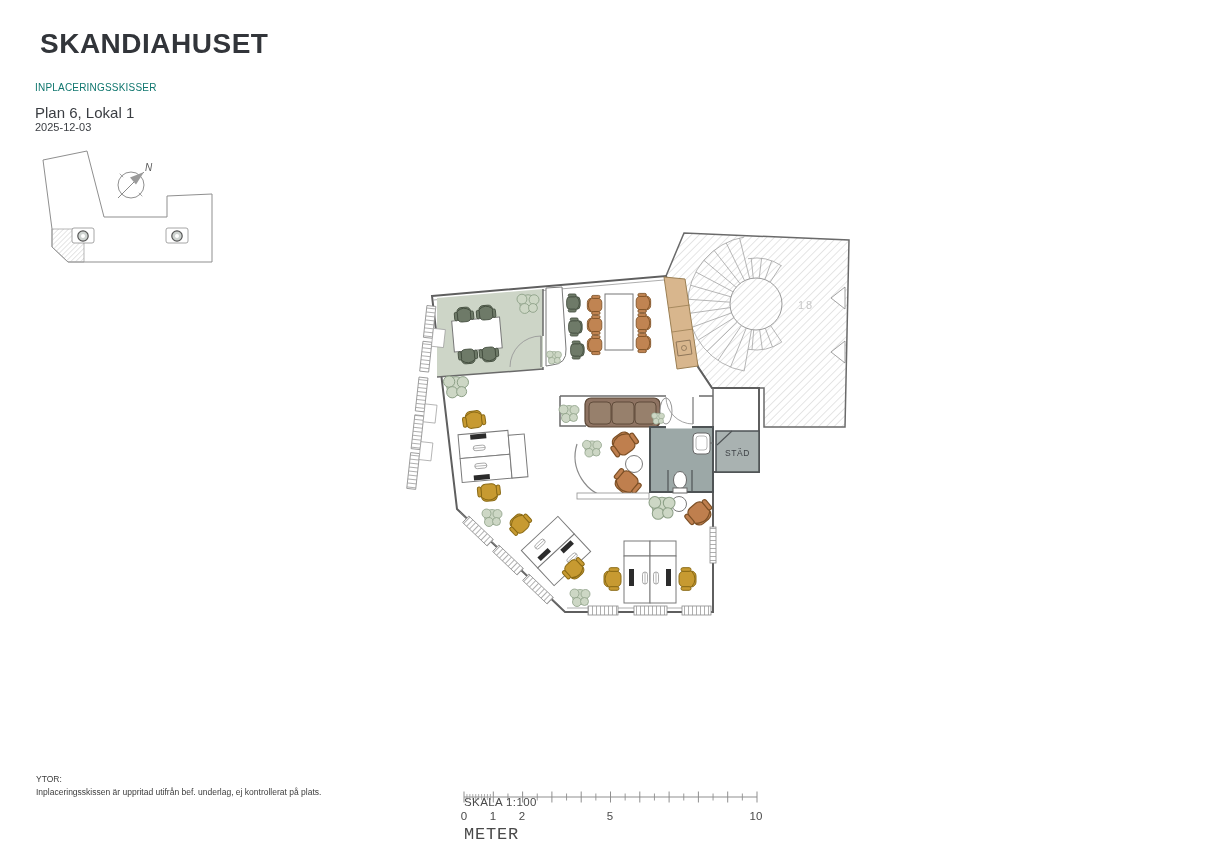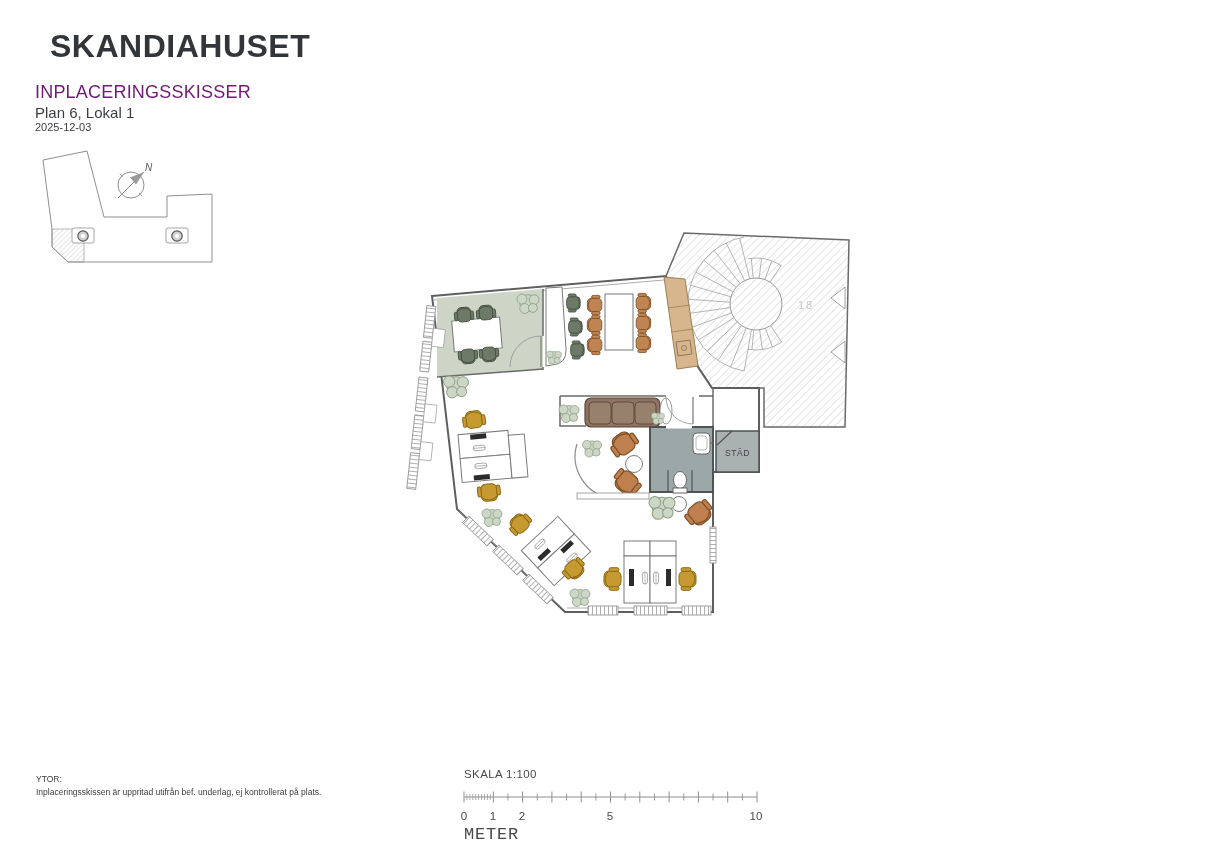--- a/index.html
+++ b/index.html
@@ -1,26 +1,26 @@
 <!DOCTYPE html>
 <html><head>
 <meta charset="utf-8">
 <style>
   html,body{margin:0;padding:0;background:#ffffff;}
   .page{position:relative;width:1220px;height:863px;background:#ffffff;
         font-family:"Liberation Sans",sans-serif;overflow:hidden;}
   .abs{position:absolute;white-space:nowrap;}
   .plan-svg{position:absolute;left:0;top:0;width:1220px;height:863px;}
-  .t-title{left:50px;top:28px;font-size:32px;font-weight:700;letter-spacing:.5px;color:#32353a;}
-  .t-sub{left:35px;top:82px;font-size:18px;color:#701a75;letter-spacing:.2px;}
+  .t-title{left:40px;top:28px;font-size:28px;font-weight:700;letter-spacing:.5px;color:#32353a;}
+  .t-sub{left:35px;top:82px;font-size:10px;color:#0f766e;letter-spacing:.2px;}
   .t-plan{left:35px;top:104px;font-size:15px;color:#3a3d42;}
   .t-date{left:35px;top:121px;font-size:11px;color:#3a3d42;}
   .note{left:36px;top:773px;font-size:8.5px;color:#3c3c3c;line-height:1.5;white-space:normal;width:300px;}
   .note b{font-weight:400;display:block;}
-  .scale-title{left:464px;top:768px;font-size:11.5px;color:#4a4a4a;letter-spacing:.4px;}
+  .scale-title{left:464px;top:796px;font-size:11.5px;color:#4a4a4a;letter-spacing:.4px;}
   .scale-num{top:810px;width:28px;margin-left:-14px;text-align:center;font-size:11.5px;color:#4a4a4a;}
   .scale-unit{left:464px;top:825px;font-size:17px;color:#4a4a4a;letter-spacing:.8px;font-family:Liberation Mono, monospace;}
   .logo{left:1056px;top:760px;font-size:27.5px;font-weight:800;line-height:.95;
         letter-spacing:.3px;color:#1b1c1e;}
   .room-label{font-family:"Liberation Sans",sans-serif;font-size:8.5px;fill:#3f4347;letter-spacing:.6px;}
   .stair-number{font-family:"Liberation Sans",sans-serif;font-size:11px;fill:#c7c7c7;letter-spacing:2px;}
   .north-label{font-family:"Liberation Sans",sans-serif;font-style:italic;font-size:10px;fill:#5a5a5a;}
 </style>
 </head>
 <body>

